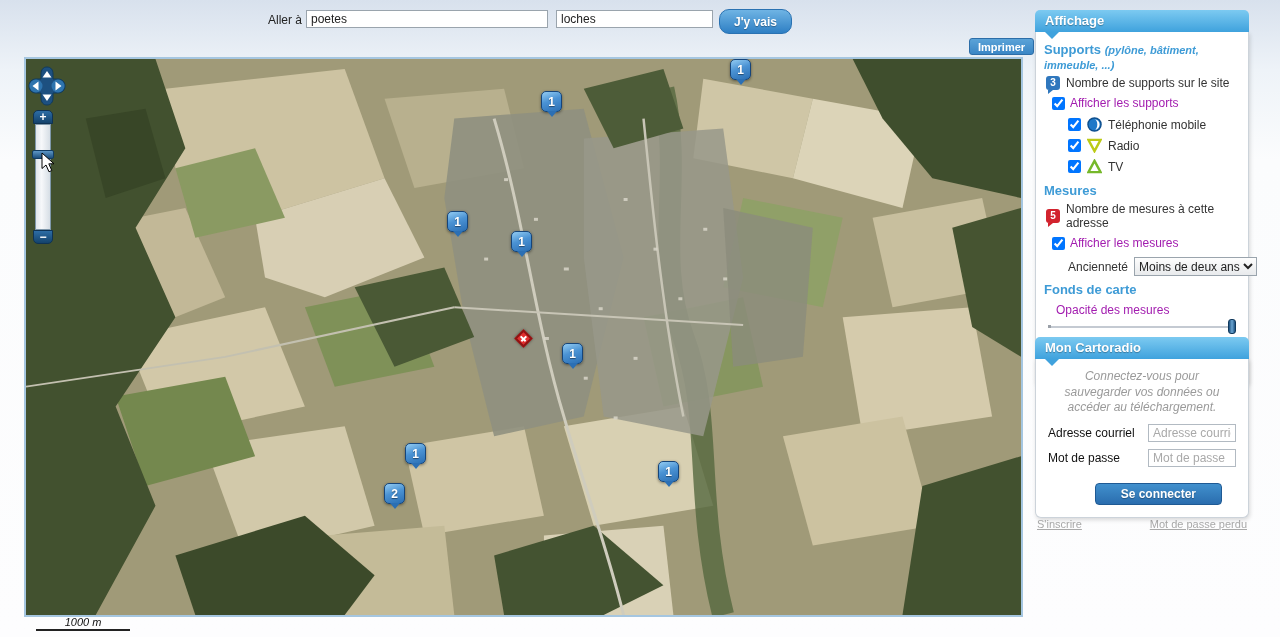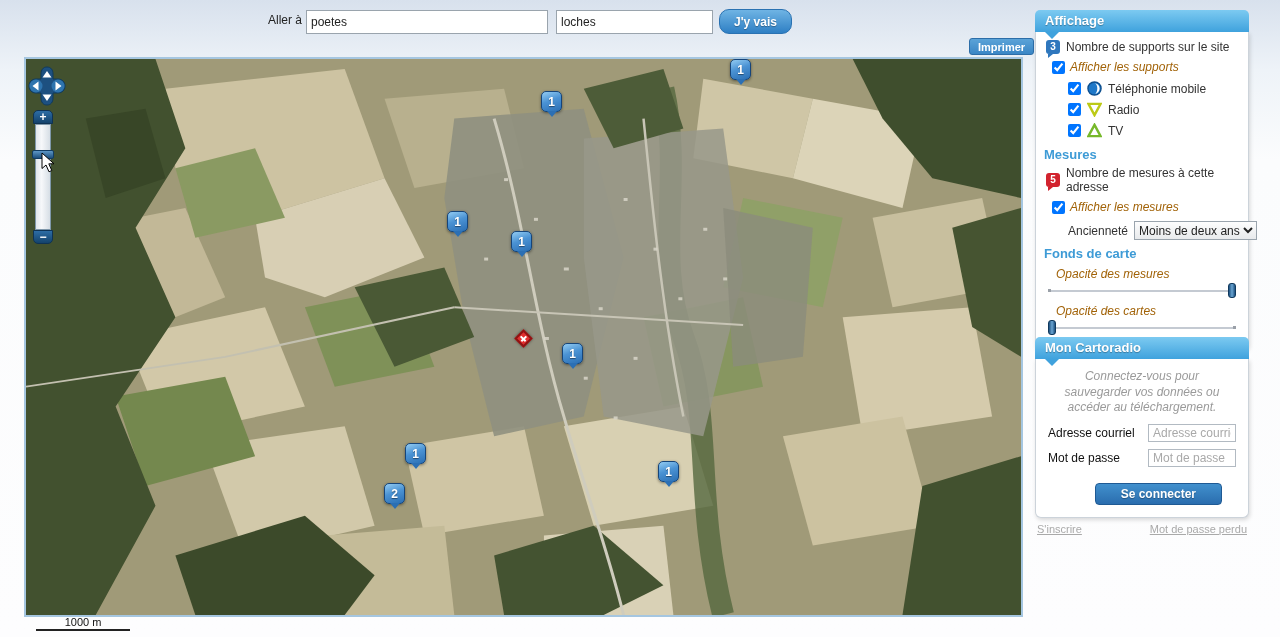--- a/index.html
+++ b/index.html
@@ -4,21 +4,21 @@
 <style>
   * { box-sizing: border-box; }
   html,body { margin:0; padding:0; }
   body {
     width:1280px; height:637px; position:relative; overflow:hidden;
     font-family:"Liberation Sans", sans-serif; font-size:12px; color:#333;
     background:linear-gradient(#d8e1ed 0px, #eef3f8 70px, #fbfcfd 160px, #fdfdfe 100%);
   }
   
   .goto-label { position:absolute; left:268px; top:13px; color:#222;text-align:center; }
-  .topbar-input { position:absolute; top:10px; height:24px; border:1px solid #9aa4ad; padding:1px 4px; font-size:12px; color:#222; background:#fff; font-family:"Liberation Sans",sans-serif; }
+  .topbar-input { position:absolute; top:10px; height:18px; border:1px solid #9aa4ad; padding:1px 4px; font-size:12px; color:#222; background:#fff; font-family:"Liberation Sans",sans-serif; }
   #addr-input { left:306px; width:242px; }
   #city-input { left:556px; width:157px; }
   .go-btn {
     position:absolute; left:719px; top:9px; height:25px; padding:0 14px;
     background:linear-gradient(#6fb4e4,#2e7fc4); border:1px solid #2a72b2; border-radius:10px;
     color:#fff; font-weight:bold; font-size:12px; cursor:pointer; text-shadow:0 1px 1px rgba(0,0,0,.3);
   }
   .print-btn {
     position:absolute; left:969px; top:38px; height:17px; padding:0 8px;
     background:linear-gradient(#5ba3d8,#3a86c5); border:1px solid #2d6ea8; border-radius:3px;
@@ -64,21 +64,21 @@
     position:absolute; left:9px; top:65px; width:16px; height:106px;
     background:linear-gradient(90deg,#dfe6ec,#f6f8fa 40%,#d6dee5); border:1px solid #7f98ab; cursor:pointer;
   }
   .zoom-handle {
     position:absolute; left:6px; top:91px; width:22px; height:9px; border-radius:2px;
     background:linear-gradient(#5e97c6,#1c4f7e); border:1px solid #123c63; cursor:grab;
   }
   .mouse-cursor { position:absolute; left:15px; top:93px; pointer-events:none; }
   .scale-bar {
     position:absolute; left:36px; top:616px; width:94px; text-align:center;
-    font-size:11px; color:#111; border-bottom:2px solid #222; padding-bottom:1px;
+    font-size:11px; color:#111; border-bottom:2px solid #222; padding-bottom:1px;font-style:italic;
   }
   
   .panel { position:absolute; left:1035px; width:214px; }
   #panel-affichage { top:10px; }
   #panel-cartoradio { top:337px; }
   .p-header {
     position:relative; height:22px; line-height:22px; padding-left:10px; color:#fff;
     font-size:13px; font-weight:bold; text-shadow:0 1px 1px rgba(0,0,0,.3);
     background:linear-gradient(#7ccaf1,#3fa2dd); border-radius:5px 5px 0 0; z-index:2;
   }
@@ -99,21 +99,21 @@
   }
   .badge.blue { background:#2f77bd; }
   .badge.red  { background:#d2232e; }
   .badge.blue::after, .badge.red::after {
     content:''; position:absolute; left:2px; top:100%;
     border-left:0 solid transparent; border-right:5px solid transparent; border-top:4px solid;
   }
   .badge.blue::after { border-top-color:#2f77bd; }
   .badge.red::after  { border-top-color:#d2232e; }
   .check-row { display:flex; align-items:center; gap:5px; margin:6px 0 4px 8px; }
-  .muted { color:#a16207; font-style:italic; }
+  .muted { color:#a21caf; }
   input[type=checkbox] { width:13px; height:13px; margin:0; cursor:pointer; }
   .type-row { display:flex; align-items:center; gap:6px; height:21px; margin-left:24px; }
   .type-icon { width:15px; height:15px; flex:0 0 auto; }
   .age-row { display:flex; align-items:center; gap:6px; margin:7px 0 2px 24px; }
   .age-select {
     font-size:12px; height:19px; border:1px solid #9aa4ad; background:linear-gradient(#fdfdfd,#e8eaec);
     color:#222; font-family:"Liberation Sans",sans-serif; cursor:pointer;
   }
   .slider-label { margin:6px 0 2px 12px; }
   .slider { position:relative; height:15px; margin:2px 4px 4px; }
@@ -130,21 +130,21 @@
   .field-row input {
     width:88px; height:18px; border:1px solid #b2bac2; padding:1px 4px; font-size:12px;
     font-family:"Liberation Sans",sans-serif; color:#444;
   }
   .field-row input::placeholder { color:#a9a9a9; }
   .connect-btn {
     display:block; margin:16px 18px 2px auto; padding:3px 25px;
     background:linear-gradient(#4190cd,#2a6dae); border:1px solid #1f5a94; border-radius:4px;
     color:#fff; font-weight:bold; font-size:12px; cursor:pointer; text-shadow:0 1px 1px rgba(0,0,0,.3);
   }
-  .links-row { display:flex; justify-content:space-between; margin-top:5px; padding:0 2px; }
+  .links-row { display:flex; justify-content:space-between; padding:0 2px; }
   .links-row a { color:#a9a9a9; font-size:11px; text-decoration:underline; cursor:pointer; }
 </style>
 </head>
 <body>
 
 <span class="goto-label">Aller à</span>
 <input id="addr-input" class="topbar-input" type="text" value="poetes" style="">
 <input id="city-input" class="topbar-input" type="text" value="loches" style="">
 <button class="go-btn">J'y vais</button>
 <button class="print-btn">Imprimer</button>
@@ -238,20 +238,24 @@
     <path d="M1,1 L1,16.5 L5,13 L8,19.8 L10.8,18.5 L7.8,11.8 L13,11.8 Z" fill="#fff" stroke="#000" stroke-width="1"></path>
   </svg>
 
 </div>
 
 <div class="scale-bar">1000 m</div>
 
 <div class="panel" id="panel-affichage">
   <div class="p-header">Affichage</div>
   <div class="p-body">
+    <div class="section-heading">
+      <span>Supports</span>
+      <span class="section-note">(pylône, bâtiment, immeuble, ...)</span>
+    </div>
     <div class="badge-row">
       <span class="badge blue">3</span>
       <span>Nombre de supports sur le site</span>
     </div>
     <div class="check-row">
       <input type="checkbox" checked="" style="">
       <span class="muted">Afficher les supports</span>
     </div>
     <div class="type-row">
       <input type="checkbox" checked="" style="">

